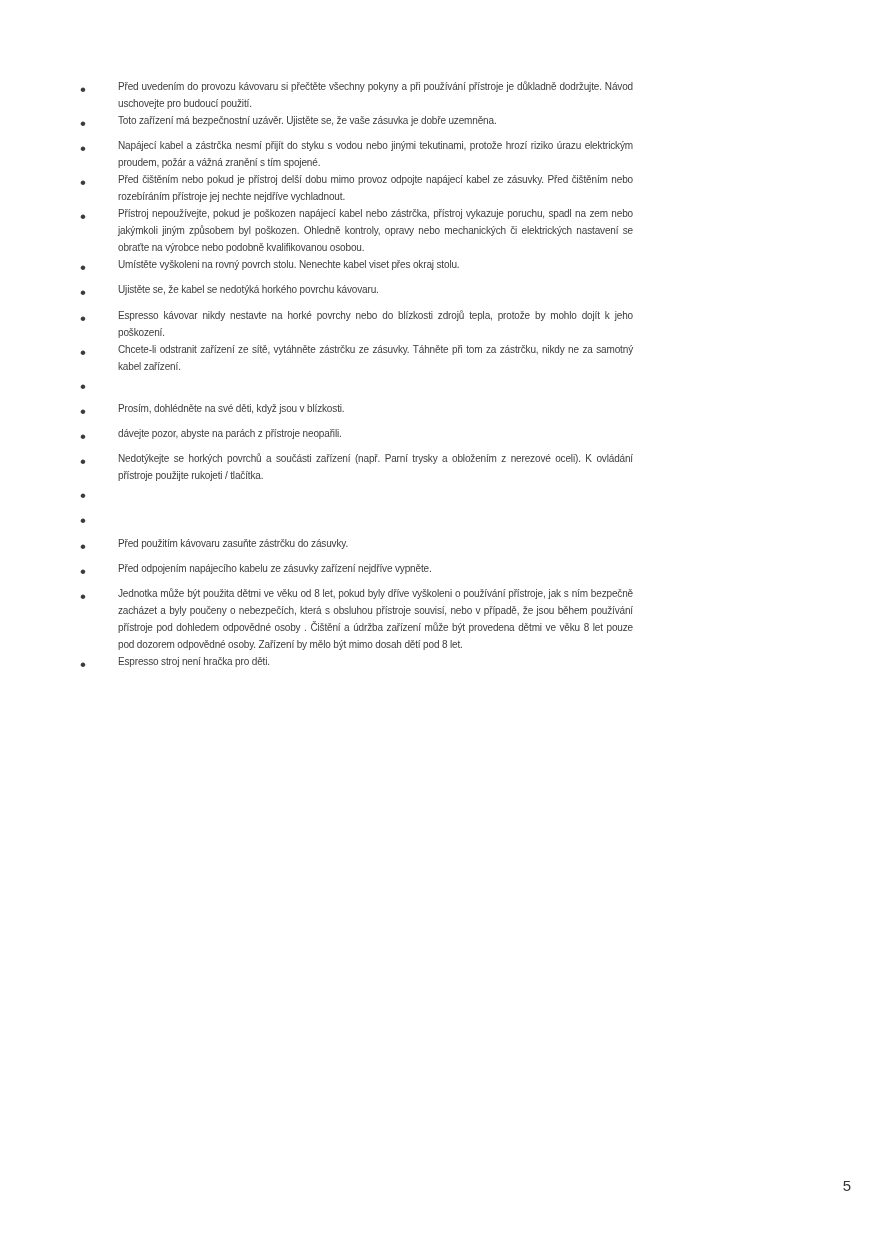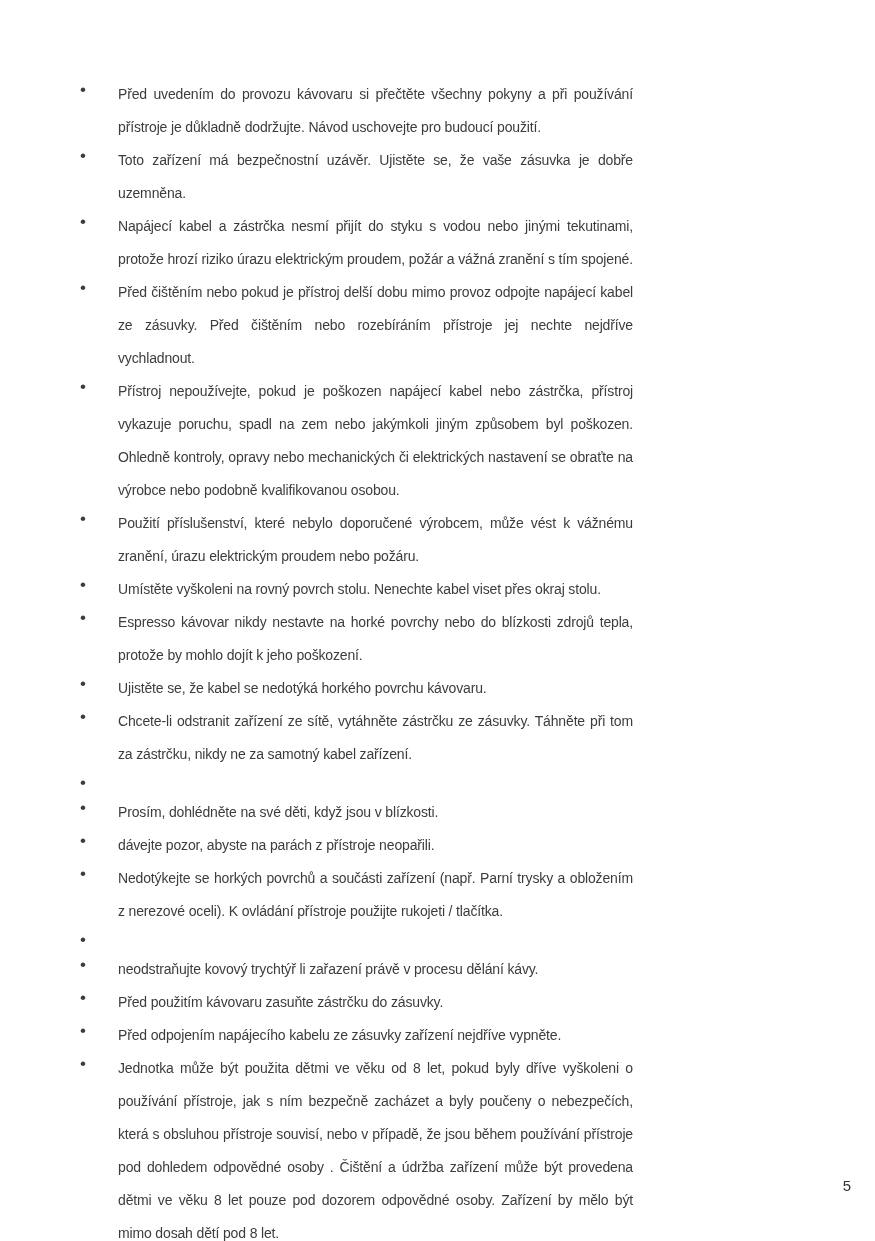--- a/index.html
+++ b/index.html
@@ -35,22 +35,22 @@
     font-size: 13px;
     line-height: 24.2px;
     color: #3c3c3c;
   }
   .bullet::before {
     content: "\2022";
     font-size: 17px;
   }
   .bullet-text {
     flex: 1 1 auto;
-    font-size: 14px;
-    line-height: 33px;
+    font-size: 10px;
+    line-height: 17px;
     letter-spacing: -0.15px;
     text-align: justify;
     text-justify: inter-word;
   }
   .page-number {
     position: absolute;
     top: 1176px;
     right: 24px;
     font-size: 15px;
     line-height: 20px;
@@ -81,38 +81,34 @@
   <li class="bullet-item">
     <span class="bullet"></span>
     <span class="bullet-text">Před čištěním nebo pokud je přístroj delší dobu mimo provoz odpojte napájecí kabel ze zásuvky. Před čištěním nebo rozebíráním přístroje jej nechte nejdříve vychladnout.</span>
   </li>
 
   <li class="bullet-item">
     <span class="bullet"></span>
     <span class="bullet-text">Přístroj nepoužívejte, pokud je poškozen napájecí kabel nebo zástrčka, přístroj vykazuje poruchu, spadl na zem nebo jakýmkoli jiným způsobem byl poškozen. Ohledně kontroly, opravy nebo mechanických či elektrických nastavení se obraťte na výrobce nebo podobně kvalifikovanou osobou.</span>
   </li>
 
-  <li class="bullet-item">
-    <span class="bullet"></span>
-    <span class="bullet-text">Použití příslušenství, které nebylo doporučené výrobcem, může vést k vážnému zranění, úrazu elektrickým proudem nebo požáru.</span>
-  </li>
 
   <li class="bullet-item">
     <span class="bullet"></span>
     <span class="bullet-text">Umístěte vyškoleni na rovný povrch stolu. Nenechte kabel viset přes okraj stolu.</span>
   </li>
 
   <li class="bullet-item">
     <span class="bullet"></span>
-    <span class="bullet-text">Espresso kávovar nikdy nestavte na horké povrchy nebo do blízkosti zdrojů tepla, protože by mohlo dojít k jeho poškození.</span>
+    <span class="bullet-text">Ujistěte se, že kabel se nedotýká horkého povrchu kávovaru.</span>
   </li>
 
   <li class="bullet-item">
     <span class="bullet"></span>
-    <span class="bullet-text">Ujistěte se, že kabel se nedotýká horkého povrchu kávovaru.</span>
+    <span class="bullet-text">Espresso kávovar nikdy nestavte na horké povrchy nebo do blízkosti zdrojů tepla, protože by mohlo dojít k jeho poškození.</span>
   </li>
 
   <li class="bullet-item">
     <span class="bullet"></span>
     <span class="bullet-text">Chcete-li odstranit zařízení ze sítě, vytáhněte zástrčku ze zásuvky. Táhněte při tom za zástrčku, nikdy ne za samotný kabel zařízení.</span>
   </li>
 
   <li class="bullet-item">
     <span class="bullet"></span>
   </li>
@@ -131,21 +127,20 @@
     <span class="bullet"></span>
     <span class="bullet-text">Nedotýkejte se horkých povrchů a součásti zařízení (např. Parní trysky a obložením z nerezové oceli). K ovládání přístroje použijte rukojeti / tlačítka.</span>
   </li>
 
   <li class="bullet-item">
     <span class="bullet"></span>
   </li>
 
   <li class="bullet-item">
     <span class="bullet"></span>
-    <span class="bullet-text">neodstraňujte kovový trychtýř li zařazení právě v procesu dělání kávy.</span>
   </li>
 
   <li class="bullet-item">
     <span class="bullet"></span>
     <span class="bullet-text">Před použitím kávovaru zasuňte zástrčku do zásuvky.</span>
   </li>
 
   <li class="bullet-item">
     <span class="bullet"></span>
     <span class="bullet-text">Před odpojením napájecího kabelu ze zásuvky zařízení nejdříve vypněte.</span>

